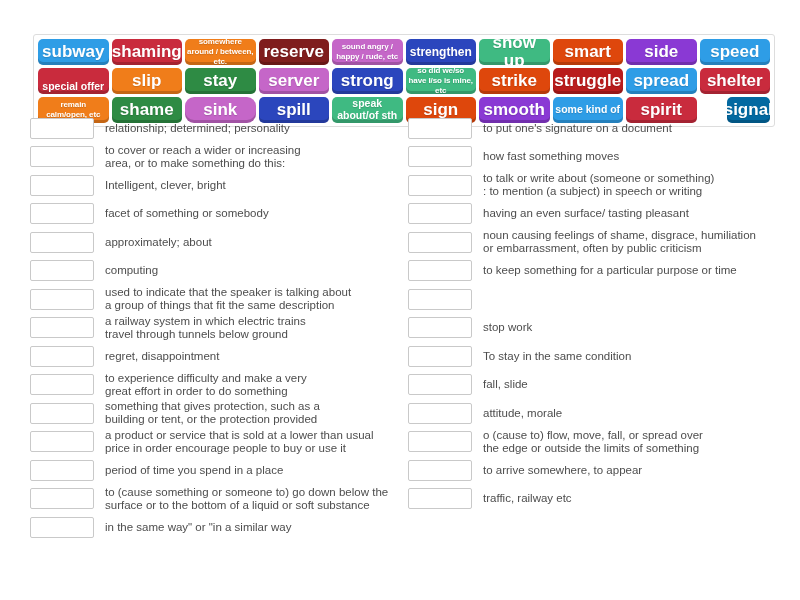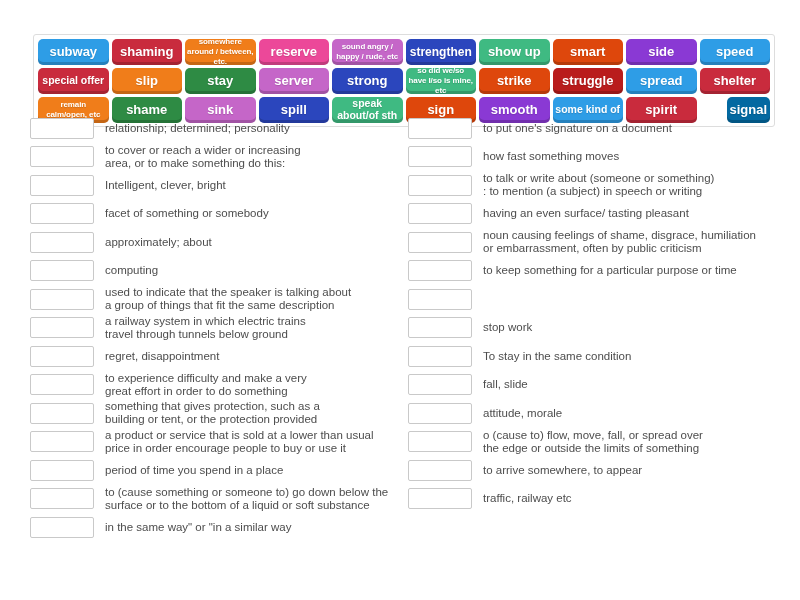--- a/index.html
+++ b/index.html
@@ -29,21 +29,21 @@
     display: flex;
     align-items: center;
     justify-content: center;
     text-align: center;
     padding: 1px 2px;
     box-shadow: inset 0 -3px 0 rgba(0,0,0,0.18);
     cursor: grab;
     overflow: hidden;
   }
   .tile .lbl { text-shadow: 0 1px 1px rgba(0,0,0,0.15); }
-  .tile.full  .lbl { font-size: 13px; line-height: 1.05; }
+  .tile.full  .lbl { font-size: 17px; line-height: 1.05; }
   .tile.mid   .lbl { font-size: 12px;   line-height: 1.05; }
   .tile.small .lbl { font-size: 10.5px; line-height: 1.1; }
   .tile.tiny  .lbl { font-size: 8px;    line-height: 1.25; letter-spacing: -0.1px; }
 
   
   .defs-grid {
     position: absolute;
     left: 30px; top: 114px;
     width: 765px;
     display: grid;
@@ -78,42 +78,42 @@
   <div class="word-bank">
       <div class="tile full" style="background: rgb(46, 157, 230);">
     <span class="lbl">subway</span>
   </div>
       <div class="tile full" style="background: rgb(201, 43, 61);">
     <span class="lbl">shaming</span>
   </div>
       <div class="tile tiny" style="background: rgb(240, 125, 26);">
     <span class="lbl">somewhere around / between, etc.</span>
   </div>
-      <div class="tile full" style="background: #ec4899;">
+      <div class="tile full" style="background: #7f1d1d;">
     <span class="lbl">reserve</span>
   </div>
       <div class="tile tiny" style="background: rgb(197, 102, 200);">
     <span class="lbl">sound angry / happy / rude, etc</span>
   </div>
       <div class="tile mid" style="background: rgb(43, 70, 189);">
     <span class="lbl">strengthen</span>
   </div>
       <div class="tile full" style="background: rgb(63, 186, 130);">
     <span class="lbl">show up</span>
   </div>
       <div class="tile full" style="background: rgb(222, 71, 12);">
     <span class="lbl">smart</span>
   </div>
       <div class="tile full" style="background: rgb(138, 57, 212);">
     <span class="lbl">side</span>
   </div>
       <div class="tile full" style="background: rgb(46, 157, 230);">
     <span class="lbl">speed</span>
   </div>
-      <div class="tile small" style="background: rgb(201, 43, 61);">
+      <div class="tile small" style="background: rgb(201, 43, 61); align-items: flex-end;">
     <span class="lbl">special offer</span>
   </div>
       <div class="tile full" style="background: rgb(240, 125, 26);">
     <span class="lbl">slip</span>
   </div>
       <div class="tile full" style="background: rgb(46, 139, 68);">
     <span class="lbl">stay</span>
   </div>
       <div class="tile full" style="background: rgb(197, 102, 200);">
     <span class="lbl">server</span>
@@ -135,21 +135,21 @@
   </div>
       <div class="tile full" style="background: rgb(201, 43, 61);">
     <span class="lbl">shelter</span>
   </div>
       <div class="tile tiny" style="background: rgb(240, 125, 26);">
     <span class="lbl">remain calm/open, etc</span>
   </div>
       <div class="tile full" style="background: rgb(46, 139, 68);">
     <span class="lbl">shame</span>
   </div>
-      <div class="tile full" style="background: rgb(197, 102, 200);">
+      <div class="tile full" style="background: rgb(197, 102, 200); border-radius: 9px;">
     <span class="lbl">sink</span>
   </div>
       <div class="tile full" style="background: rgb(43, 70, 189);">
     <span class="lbl">spill</span>
   </div>
       <div class="tile small" style="background: rgb(63, 186, 130);">
     <span class="lbl">speak about/of sth</span>
   </div>
       <div class="tile full" style="background: rgb(222, 71, 12);">
     <span class="lbl">sign</span>

